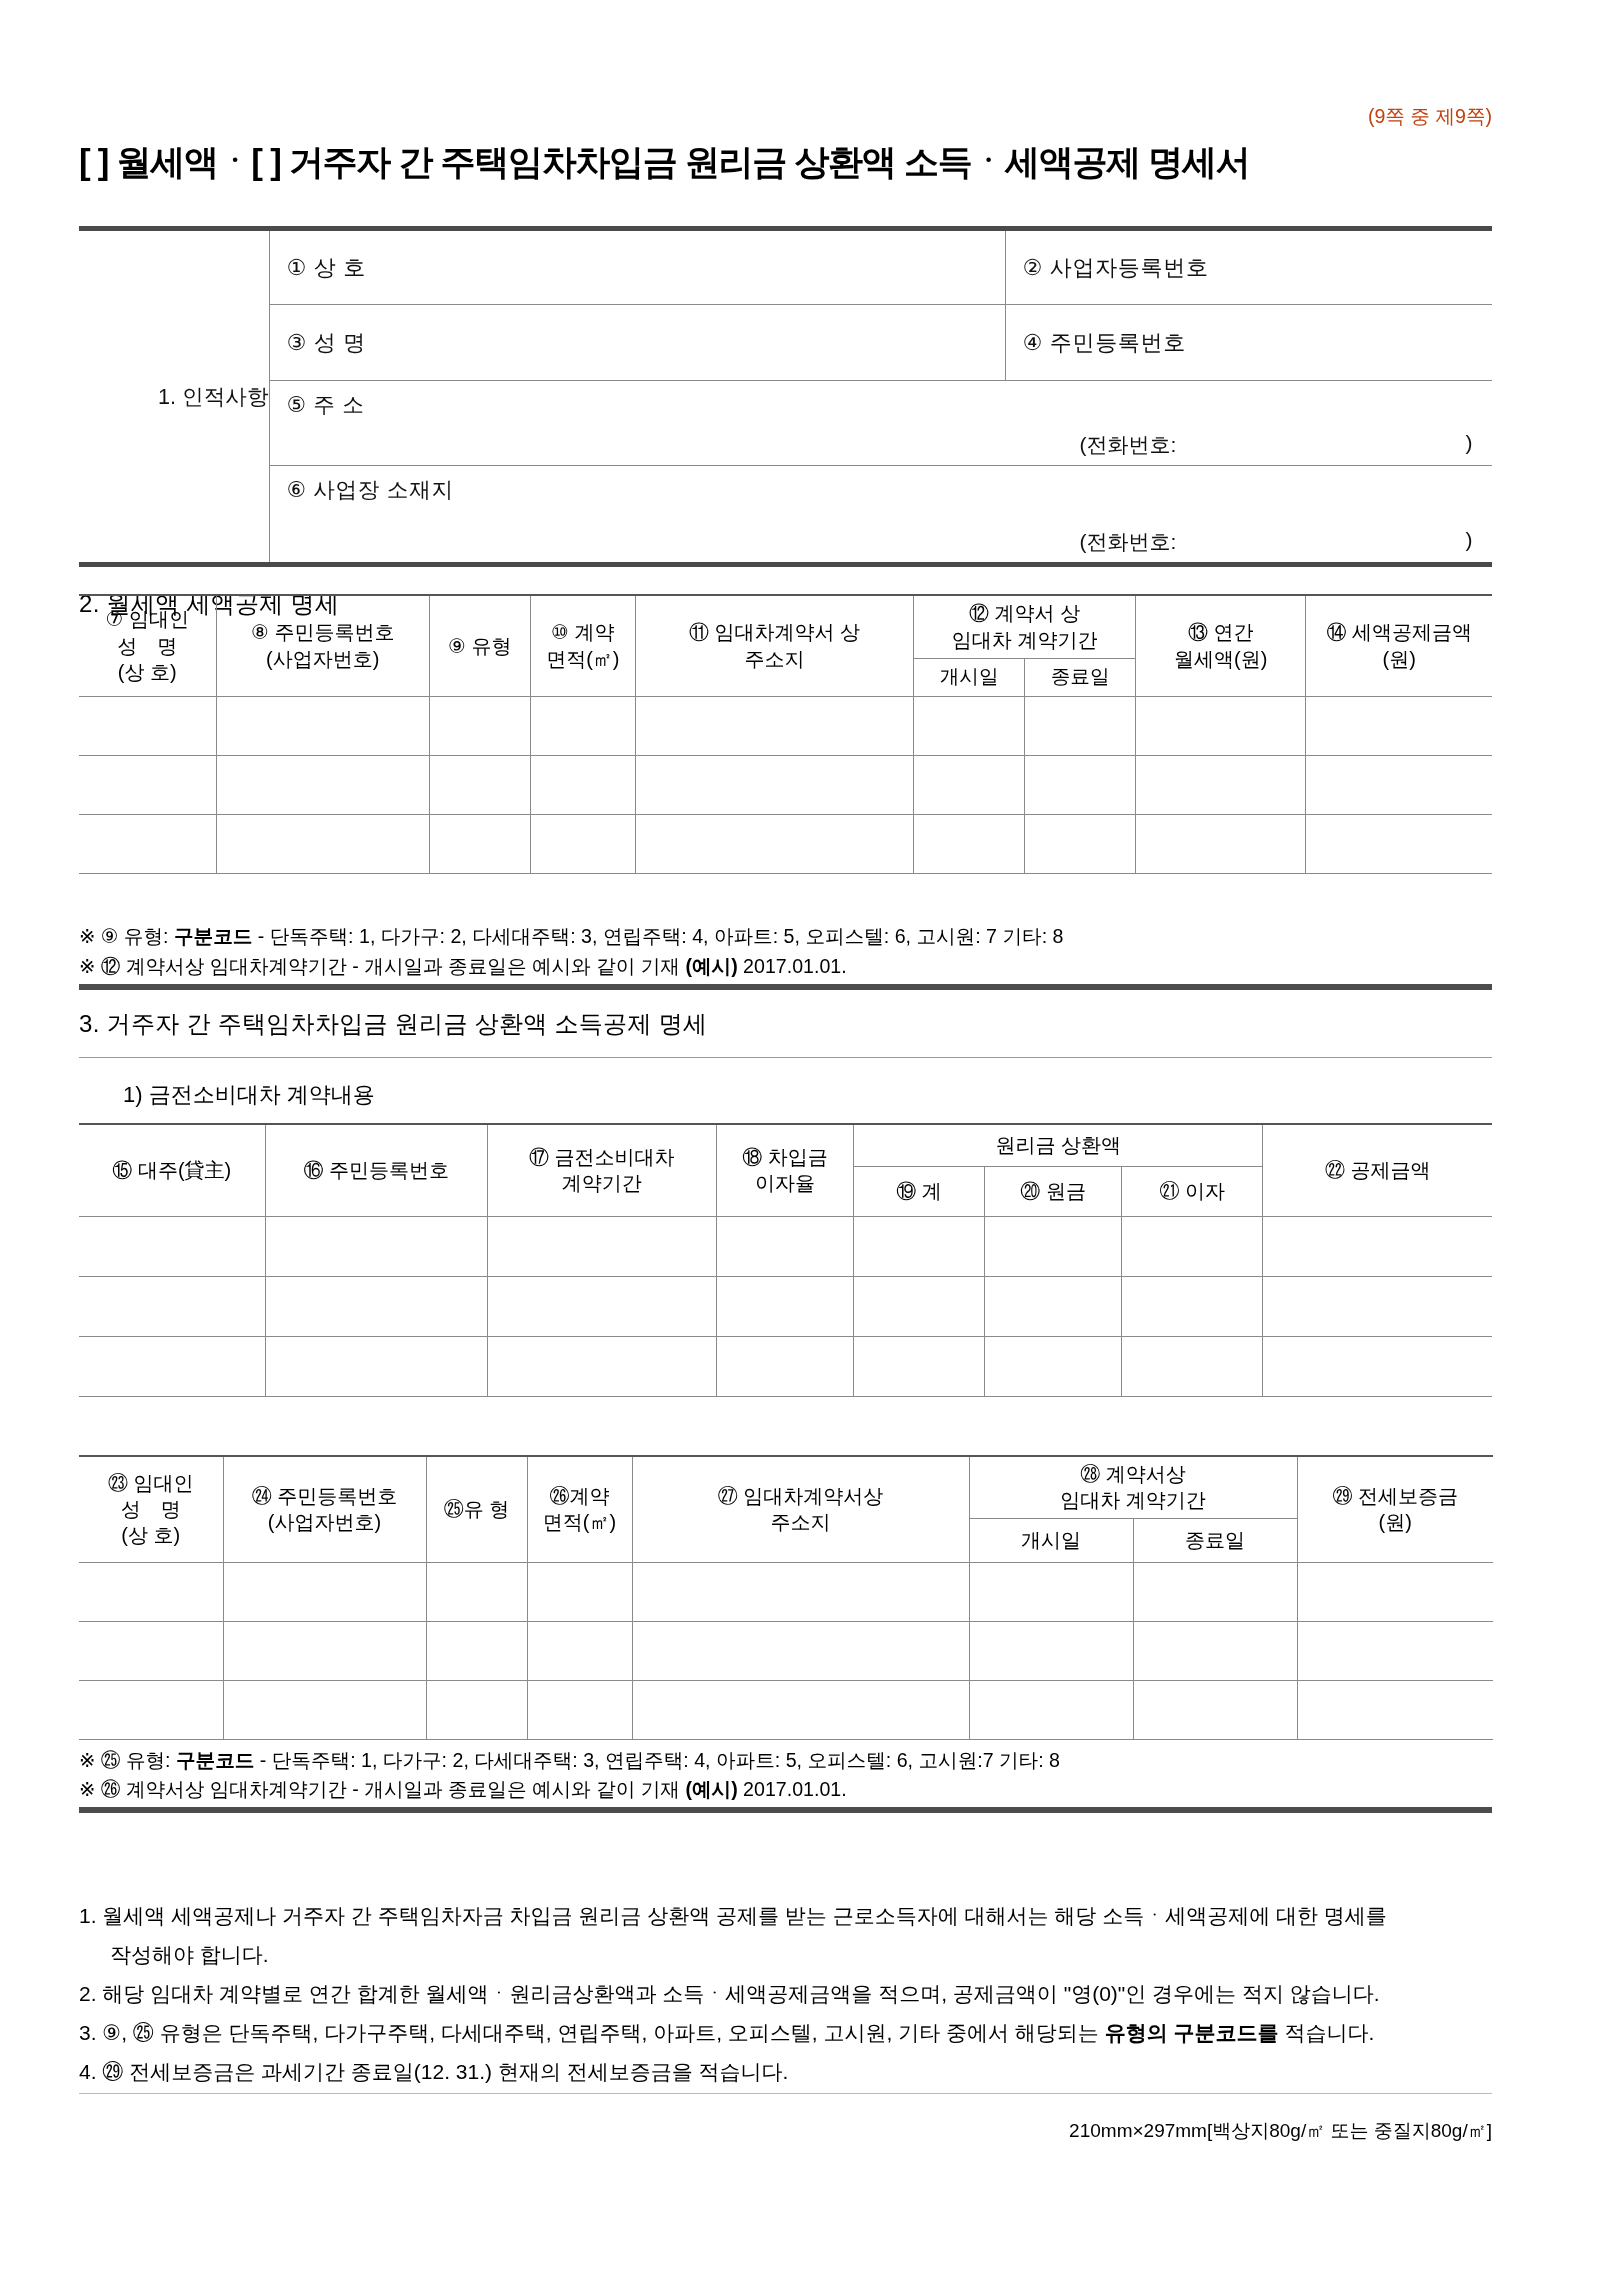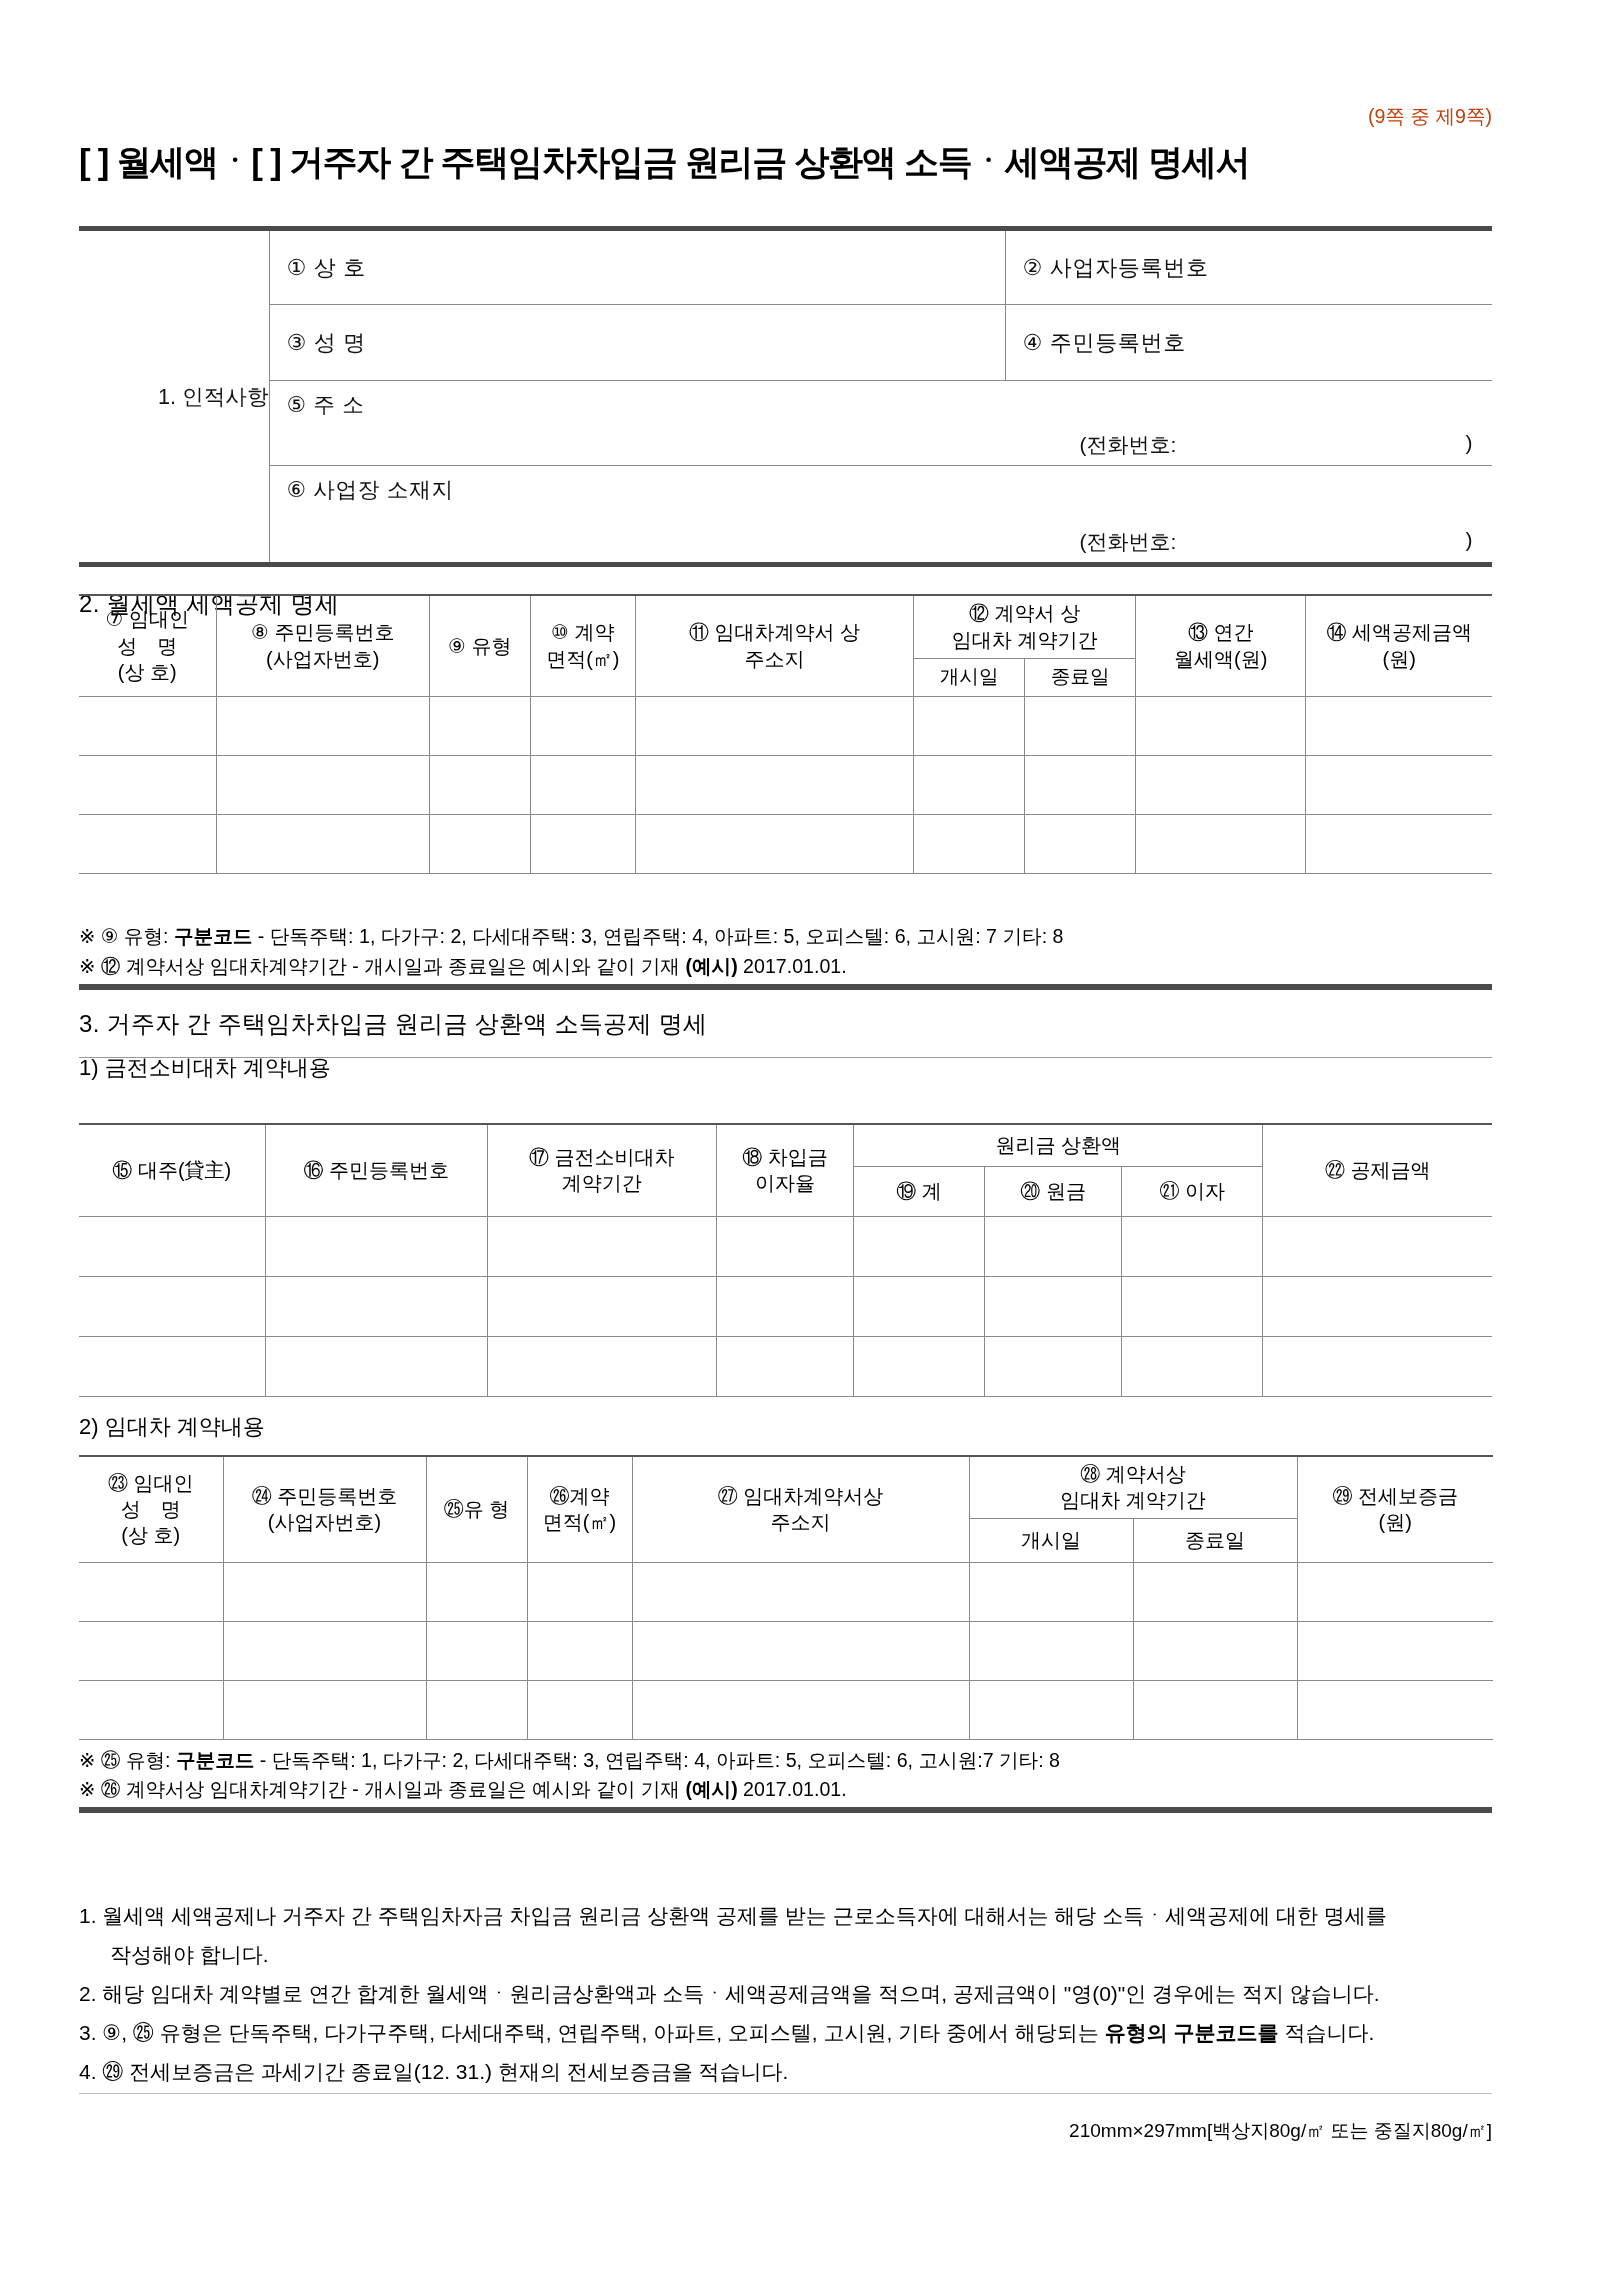--- a/index.html
+++ b/index.html
@@ -59,21 +59,21 @@
   .notes-s2 { top:921px; }
   .notes-t2 { top:1746px; line-height:29px; }
 
   .bar-thick { height:5.9px; background:#4c4c4c; }
   .bar-1 { top:984px; }
   .bar-2 { top:1807px; }
   .thin-line { top:1057px; border-top:1.3px solid #9a9a9a; }
   .thin-light { top:2093px; border-top:1.3px solid #bbbbbb; }
 
   .s3-heading { top:1008px; }
-  .sub1-heading { top:1053px; }
+  .sub1-heading { top:1080px;margin-left:44px; }
   .sub2-heading { top:1412px; }
   .s2-heading { top:588px; }
 
   .guide-bar { top:1822px; height:67px; background:#b6b6b6;
                border-top:7.9px solid #8f8f8f; border-bottom:1.3px solid #6f6f6f;
                display:flex; align-items:center; justify-content:center;
                font-size:25px; letter-spacing:3.9px; color:#000; }
 
   .instructions { top:1896px; font-size:21px; line-height:39px; color:#000; }
   .instr-item { padding-left:31px; text-indent:-31px; white-space:pre-line; }
@@ -269,21 +269,20 @@
             <td class="in"></td>
             <td class="in"></td>
             <td class="in"></td>
             <td class="in"></td>
             <td class="in"></td>
             <td class="in"></td>
         </tr>
       </tbody>
     </table>
 
-    <div class="blk sub-heading sub2-heading">2) 임대차 계약내용</div>
 
     <table class="grid t2-table">
       <colgroup>
         <col style="width:144px">
           <col style="width:203px">
           <col style="width:101px">
           <col style="width:105px">
         <col style="width:337px">
           <col style="width:164px">
           <col style="width:164px">

